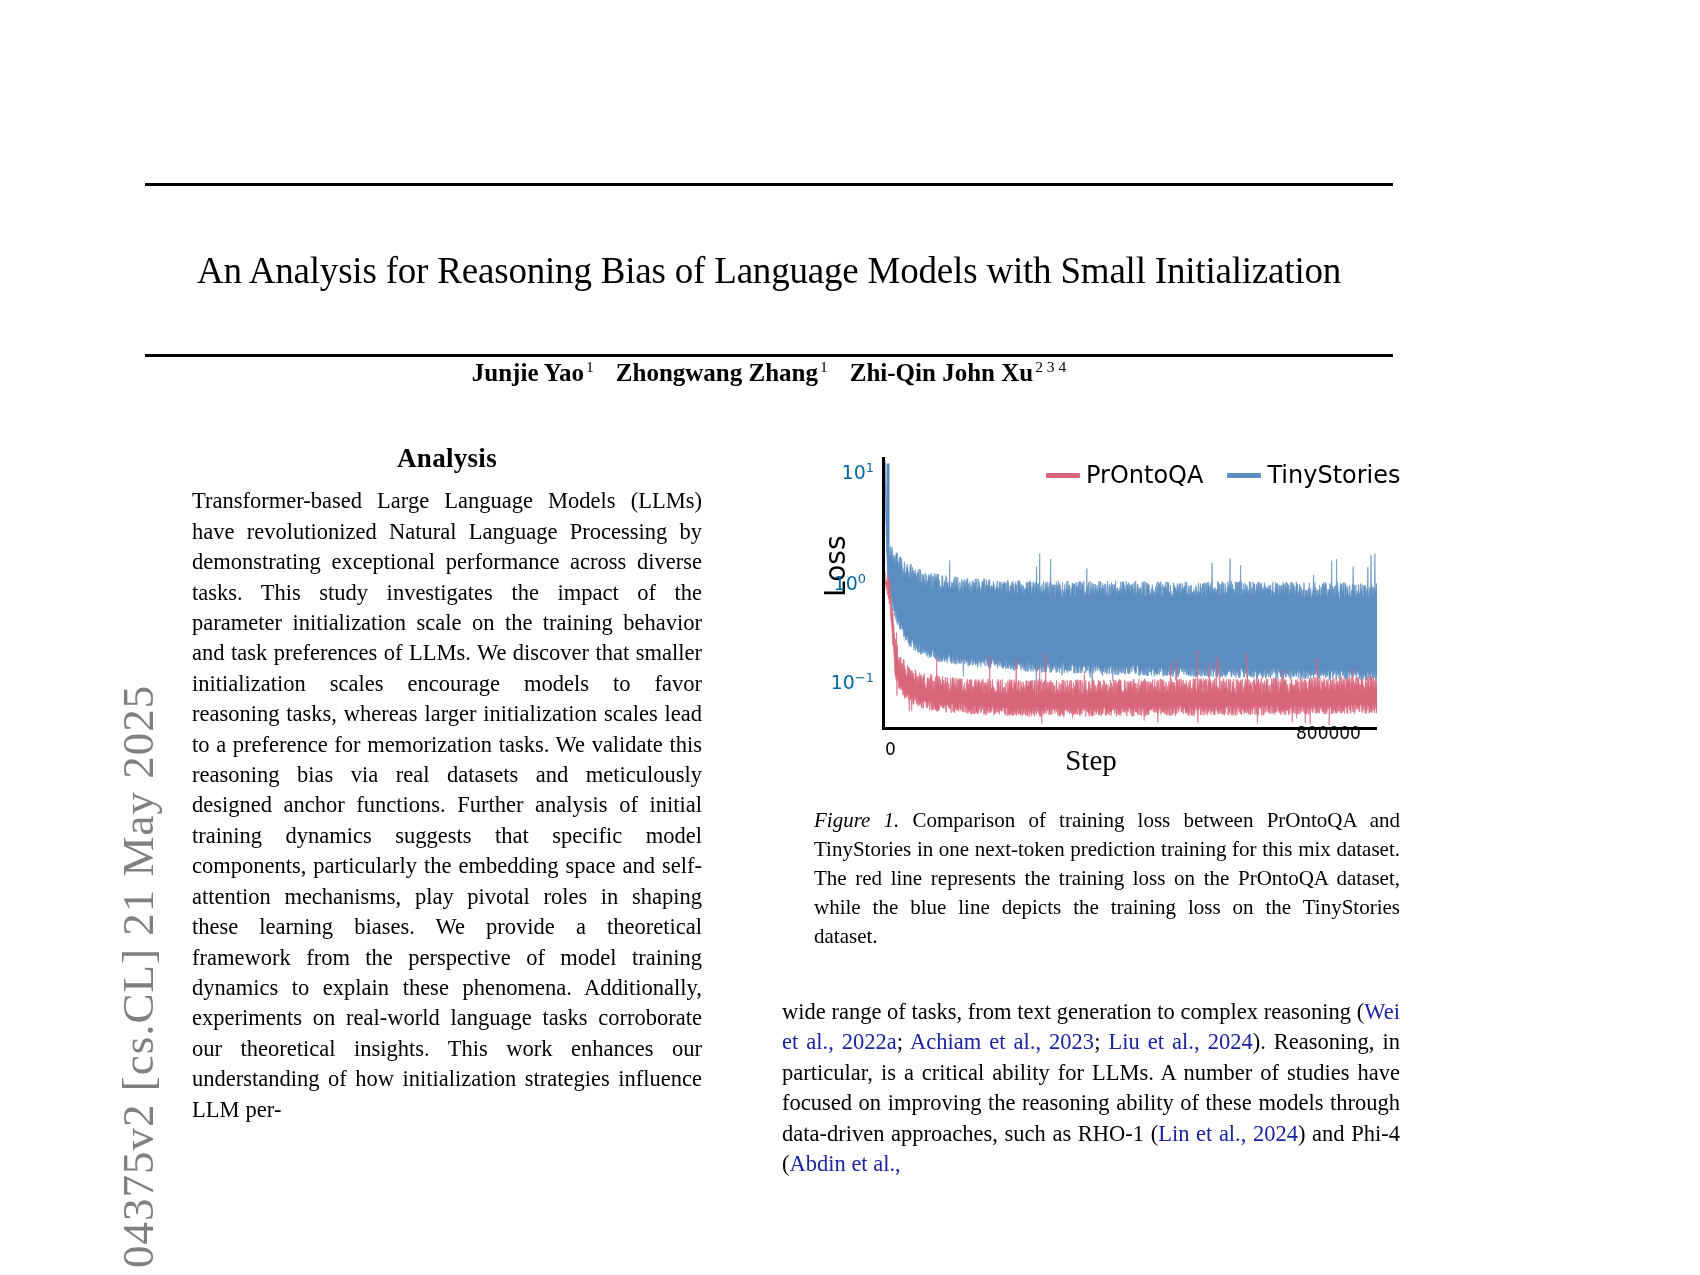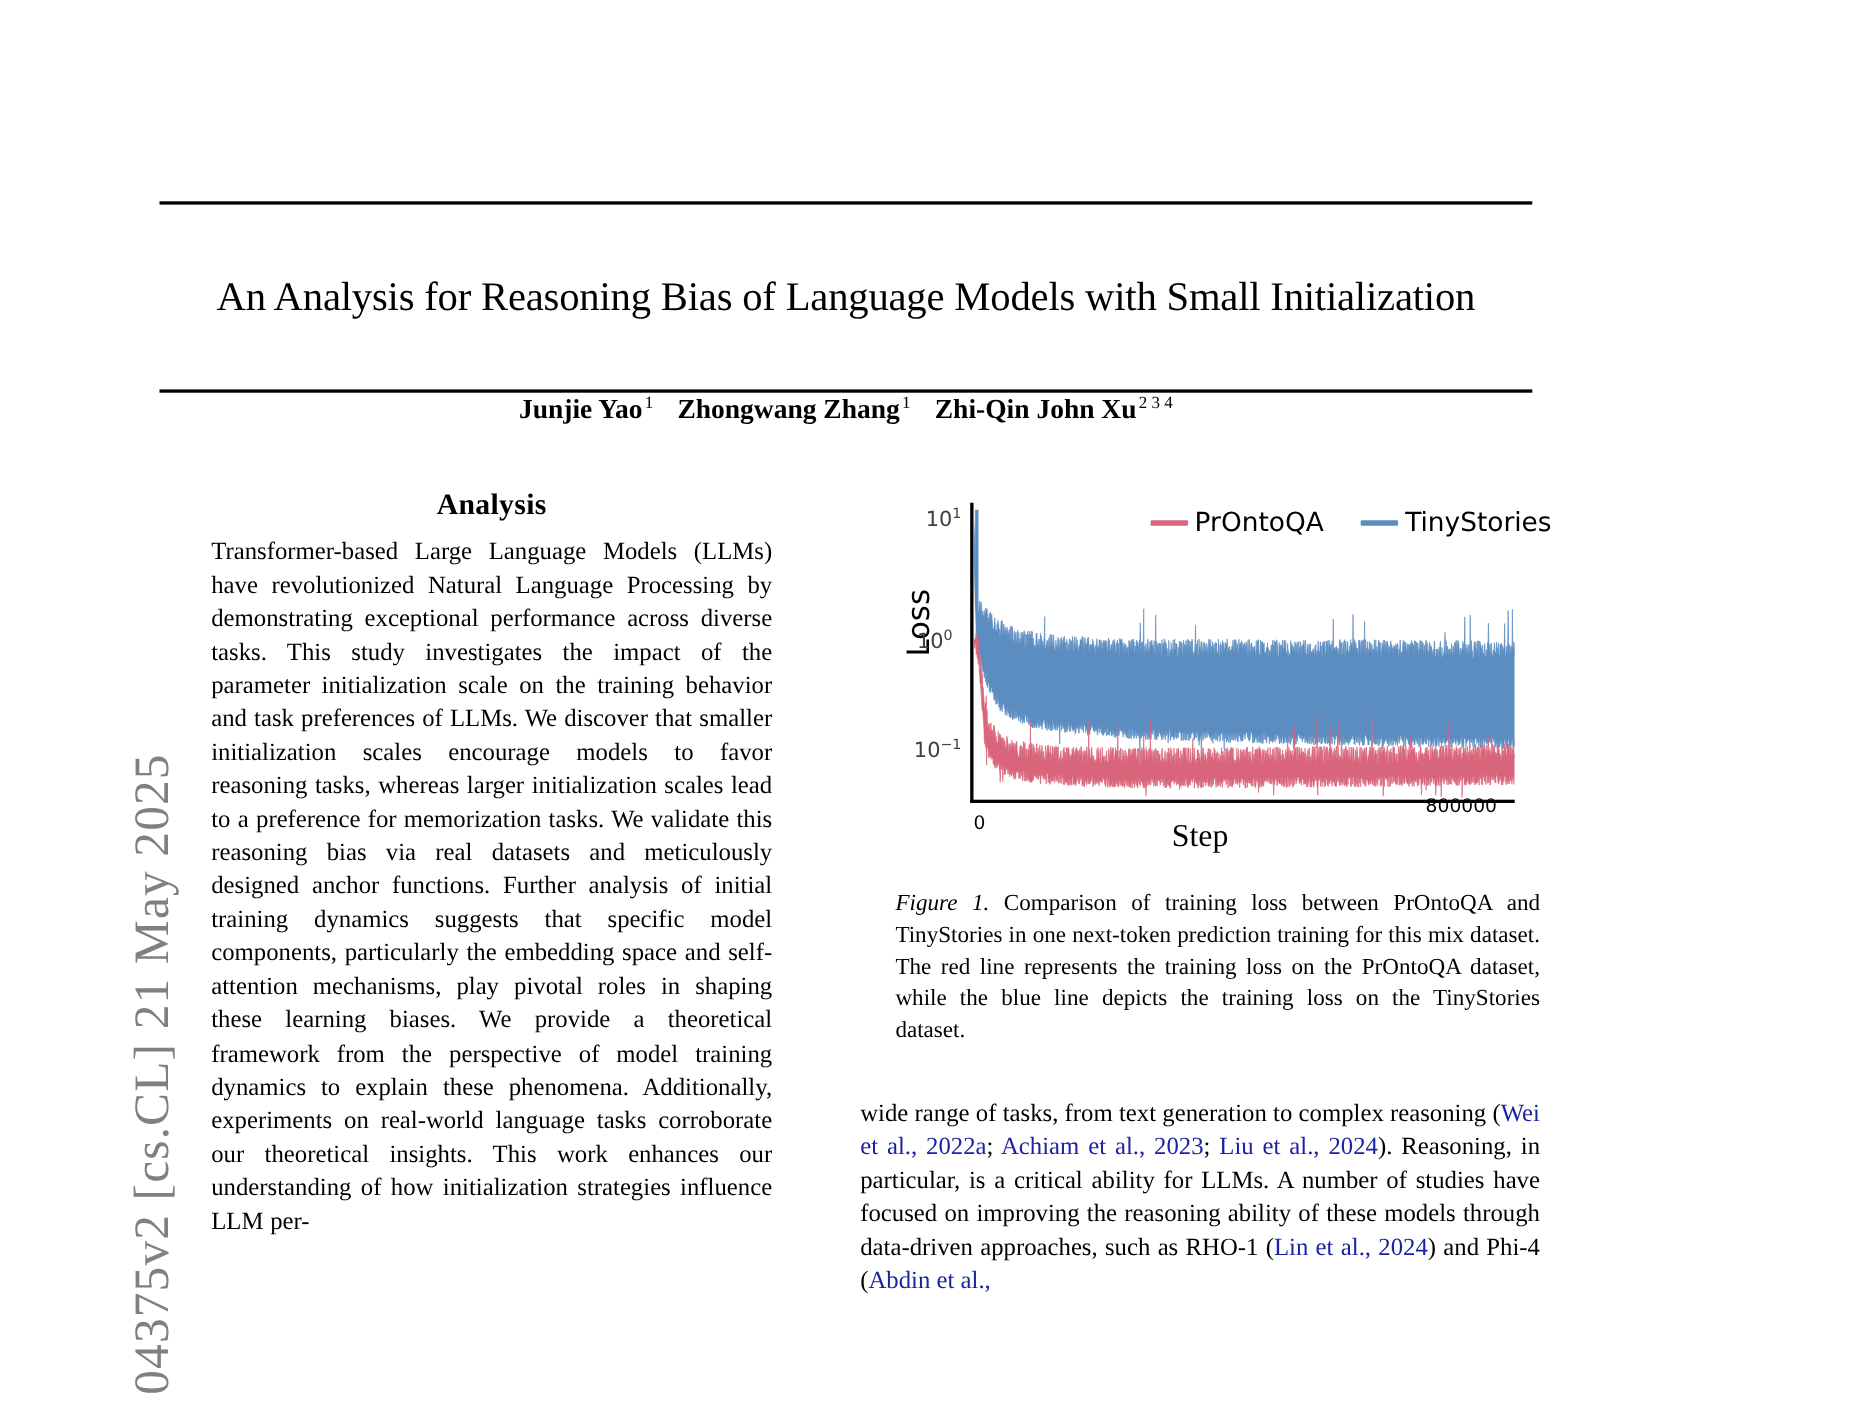--- a/index.html
+++ b/index.html
@@ -132,21 +132,21 @@
     font-family: "DejaVu Sans", sans-serif;
     font-size: 28px;
     color: #000;
     width: 120px;
     text-align: center;
   }
   .tick-label {
     position: absolute;
     font-family: "DejaVu Sans", sans-serif;
     font-size: 19px;
-    color: #404040;
+    color: #0369a1;
     text-align: right;
     white-space: nowrap;
   }
   .tick-label sup { font-size: 0.68em; vertical-align: super; }
   .x-tick-label {
     position: absolute;
     font-family: "DejaVu Sans", sans-serif;
     font-size: 17px;
     color: #000;
     white-space: nowrap;
@@ -172,21 +172,21 @@
     box-sizing: border-box;
     overflow: hidden;
   }
   #plot-svg { position: absolute; left: 0; top: 0; }
 
   #chart-legend {
     position: absolute;
     left: 264px;
     top: 17px;
     display: flex;
-    gap: 34px;
+    gap: 24px;
     align-items: center;
     font-family: "DejaVu Sans", sans-serif;
     font-size: 24px;
   }
   .legend-entry { display: flex; align-items: center; gap: 6px; }
   .legend-swatch { display: inline-block; width: 34px; height: 5px; border-radius: 1px; }
 
   #figure-caption {
     margin-top: 18px;
     font-size: 21px;

